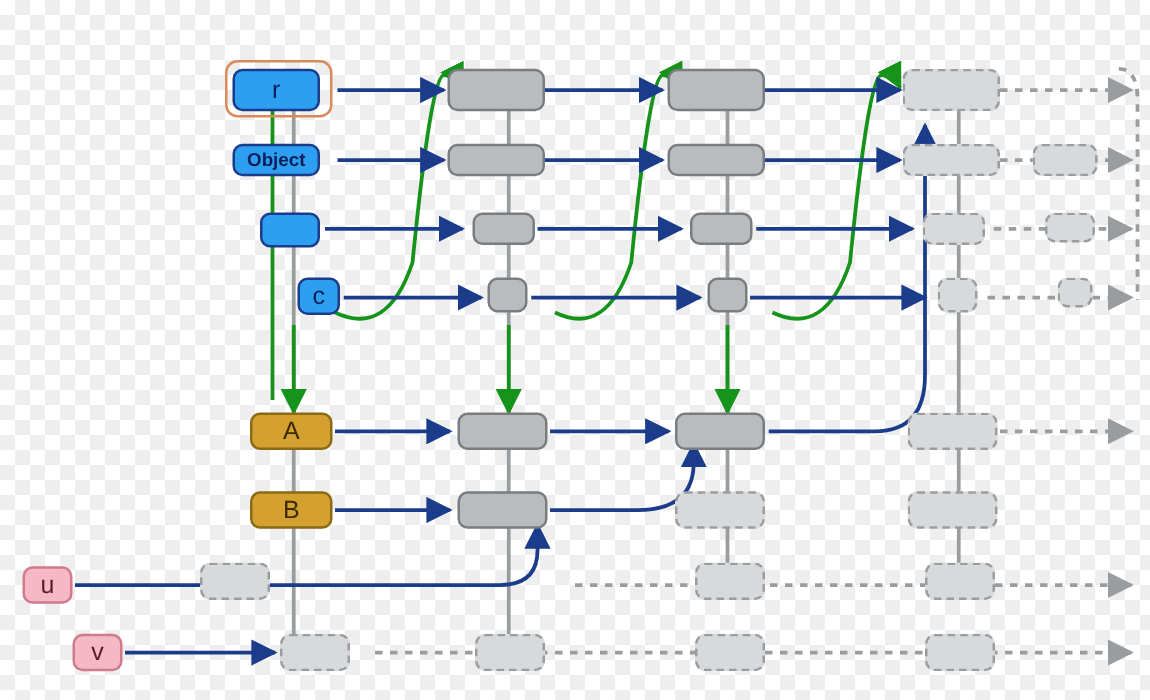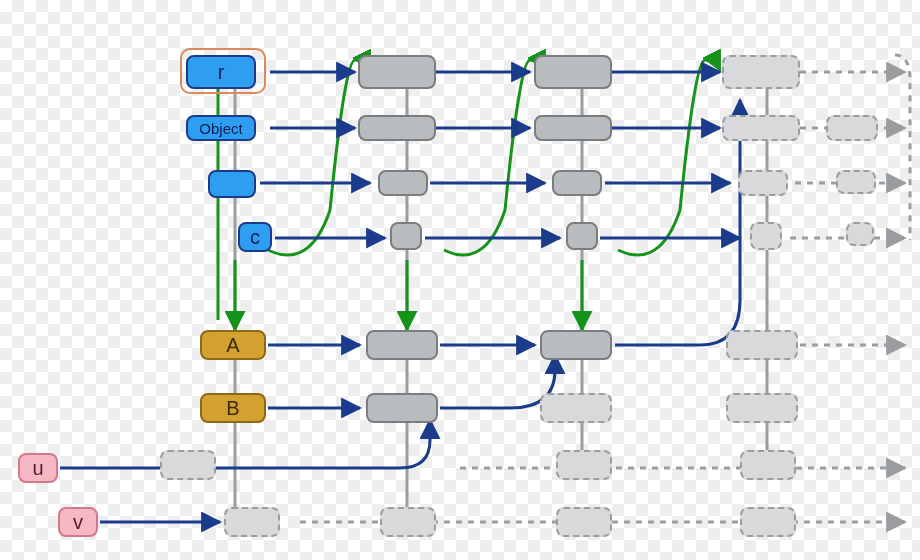--- a/index.html
+++ b/index.html
@@ -111,21 +111,21 @@
 
     <path d="M895 55 Q910 55 910 80 V 240"></path>
   </g>
 </svg>
 
 <div class="ring" style="left:180px; top:48px; width:86px; height:46px;"></div>
 
 <div class="node blue" style="left:186px; top:55px;  width:70px; height:34px;">
     <span>r</span>
   </div>
-<div class="node blue" style="left:186px; top:115px; width:70px; height:26px; font-size:15px;">
+<div class="node blue" style="left:186px; top:115px; width:70px; height:26px; font-size:15px;font-weight:bold;">
     <span>Object</span>
   </div>
 <div class="node blue" style="left:208px; top:170px; width:48px; height:28px;"></div>
 <div class="node blue" style="left:238px; top:222px; width:34px; height:30px;">
     <span>c</span>
   </div>
 <div class="node orange" style="left:200px; top:330px; width:66px; height:30px;">
     <span>A</span>
   </div>
 <div class="node orange" style="left:200px; top:393px; width:66px; height:30px;">

